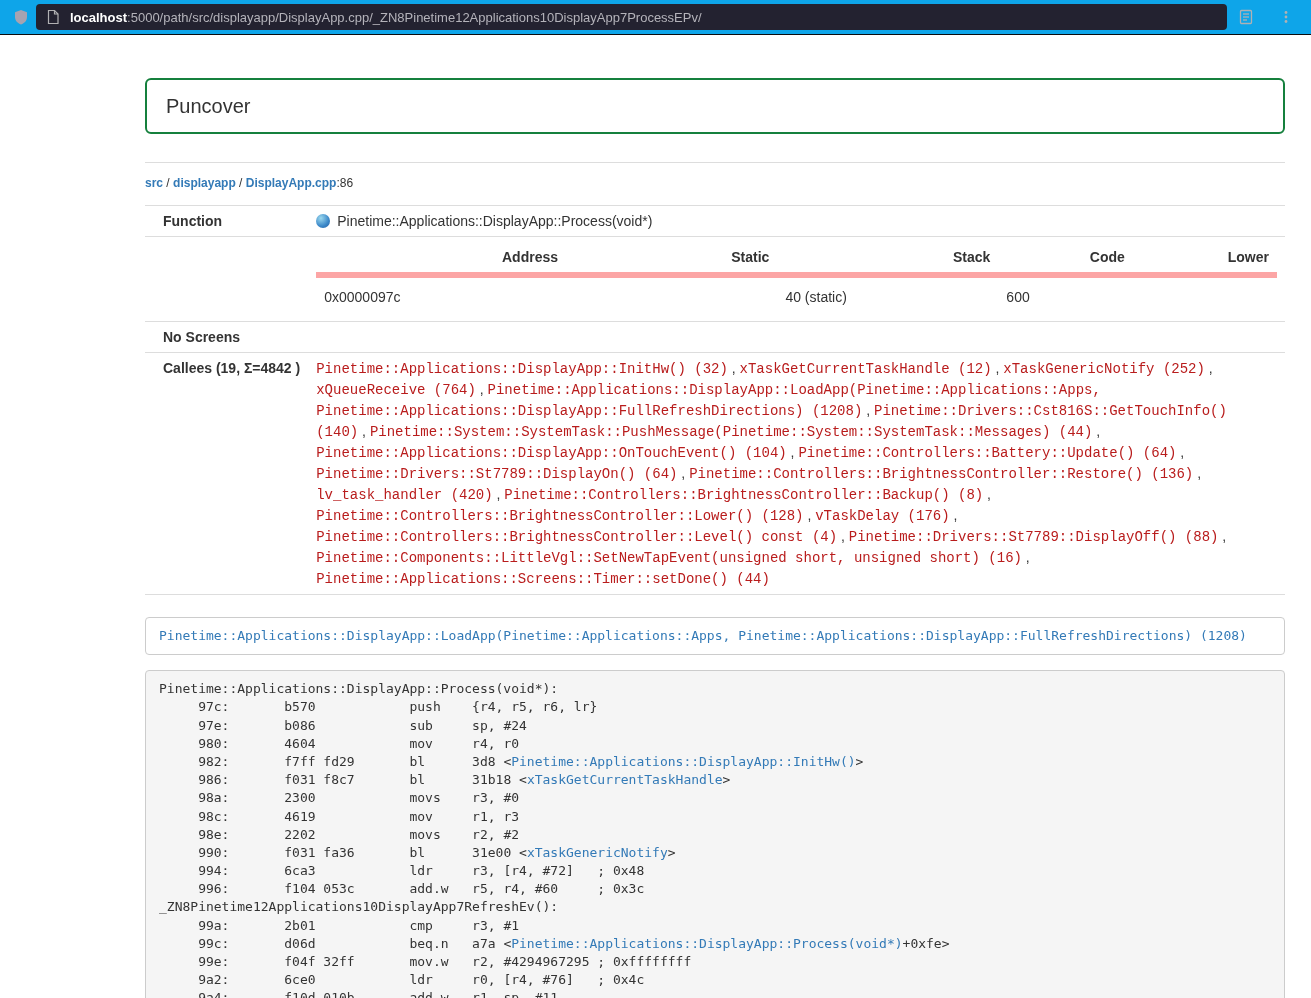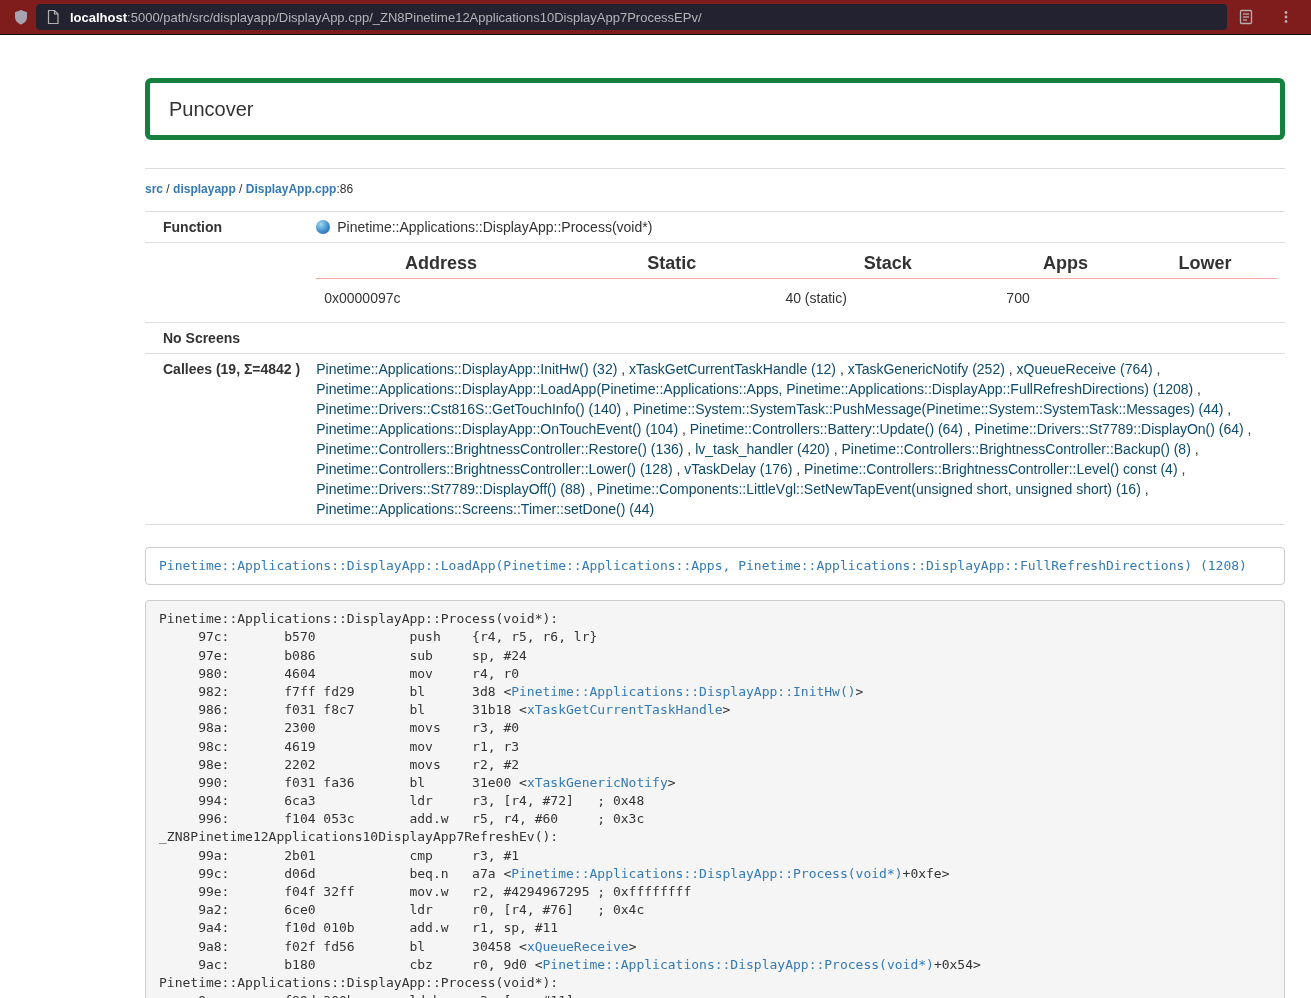--- a/index.html
+++ b/index.html
@@ -2,37 +2,37 @@
 <html><head>
 <meta charset="utf-8">
 <style>
   * { box-sizing: border-box; }
   html, body { margin: 0; padding: 0; background: #fff; }
   body { font-family: "Liberation Sans", sans-serif; color: #333; font-size: 14px; }
   a { text-decoration: none; }
 
   
   .browser-bar {
-    height: 35px; background: #7f1d1d; border-bottom: 1px solid #0c0c0d;
+    height: 35px; background: #0ea5e9; border-bottom: 1px solid #0c0c0d;
     display: flex; align-items: center; padding: 6px 12px;
   }
   .bar-icon { width: 18px; height: 18px; display: flex; align-items: center; justify-content: center; flex: 0 0 auto; cursor: pointer; }
   .url-field {
     display: flex; align-items: center; flex: 1; min-width: 0;
     background: #232230; border-radius: 4px; height: 26px; padding: 0 8px; margin: 0 10px 0 6px;
   }
   .url-text { font-size: 13px; color: #b4b3ba; white-space: nowrap; overflow: hidden; margin-left: 8px; flex: 1; }
   .url-host { color: #ffffff; font-weight: 600; }
   .bar-right { display: flex; align-items: center; gap: 22px; padding-right: 4px; }
 
   
   .container { width: 1140px; margin-left: 145px; }
 
   .title-box {
-    margin-top: 43px; border: 5px solid #15803d; border-radius: 6px;
+    margin-top: 43px; border: 2px solid #15803d; border-radius: 6px;
     padding: 13px 19px; font-size: 20px; font-weight: 500; color: #333; line-height: 26px;
   }
 
   hr.rule { border: 0; border-top: 1px solid #ddd; margin: 28px 0 10px; }
 
   .breadcrumb-line { margin: 8px 0 12px; font-size: 12px; line-height: 20px; }
   .bc-link { color: #337ab7; font-weight: 700; }
   .bc-sep, .bc-suffix { color: #333; }
 
   
@@ -41,30 +41,30 @@
   .fn-table > tbody > tr > td { padding: 5px 8px; vertical-align: top; line-height: 20px; }
   .label-col { width: 158px; font-weight: 700; padding-left: 18px !important; white-space: nowrap; }
 
   .type-icon {
     display: inline-block; width: 14px; height: 14px; border-radius: 50%;
     background: radial-gradient(circle at 35% 30%, #9bd8ee, #3a87c8 60%, #2a5f9e);
     vertical-align: -2px; margin-right: 7px;
   }
 
   .stats-table { width: 100%; border-collapse: collapse; }
-  .stats-table th { text-align: center; font-weight: 700; padding: 6px 8px; border-bottom: 1px solid #fca5a5; font-size: 18px; line-height: 18px; }
+  .stats-table th { text-align: right; font-weight: 700; padding: 6px 8px; border-bottom: 6px solid #fca5a5; font-size: 14px; line-height: 18px; }
   .stats-table td { padding: 10px 8px; line-height: 18px; }
   .stats-table th:nth-child(1), .stats-table td:nth-child(1) { width: 26%; }
   .stats-table th:nth-child(2), .stats-table td:nth-child(2) { width: 22%; }
   .stats-table th:nth-child(3), .stats-table td:nth-child(3) { width: 23%; }
   .stats-table th:nth-child(4), .stats-table td:nth-child(4) { width: 14%; }
   .stats-table th:nth-child(5), .stats-table td:nth-child(5) { width: 15%; }
 
   .callees-cell { line-height: 20px; }
-  .callee-link { color: #0c4a6e; }
+  .callee-link { color: #b91c1c; font-family: Liberation Mono, monospace; }
   .callee-sep { color: #333; }
 
   
   .symbol-pre {
     margin: 22px 0 0; padding: 9px 13px; border: 1px solid #ccc; border-radius: 4px;
     background: #fff; font-family: "DejaVu Sans Mono", monospace; font-size: 13px; line-height: 1.4;
     white-space: pre; overflow: hidden;
   }
   .symbol-pre a, .code-link { color: #337ab7; }
 
@@ -130,30 +130,30 @@
       </tr>
       <tr>
         <td class="label-col"></td>
         <td>
           <table class="stats-table">
             <thead>
                 <tr>
                   <th>Address</th>
                   <th>Static</th>
                   <th>Stack</th>
-                  <th>Apps</th>
+                  <th>Code</th>
                   <th>Lower</th>
                 </tr>
               </thead>
             <tbody>
                 <tr>
                   <td>0x0000097c</td>
                   <td></td>
                   <td>40 (static)</td>
-                  <td>700</td>
+                  <td>600</td>
                   <td></td>
                 </tr>
               </tbody>
           </table>
         </td>
       </tr>
       <tr>
         <td class="label-col">No Screens</td>
         <td></td>
       </tr>

